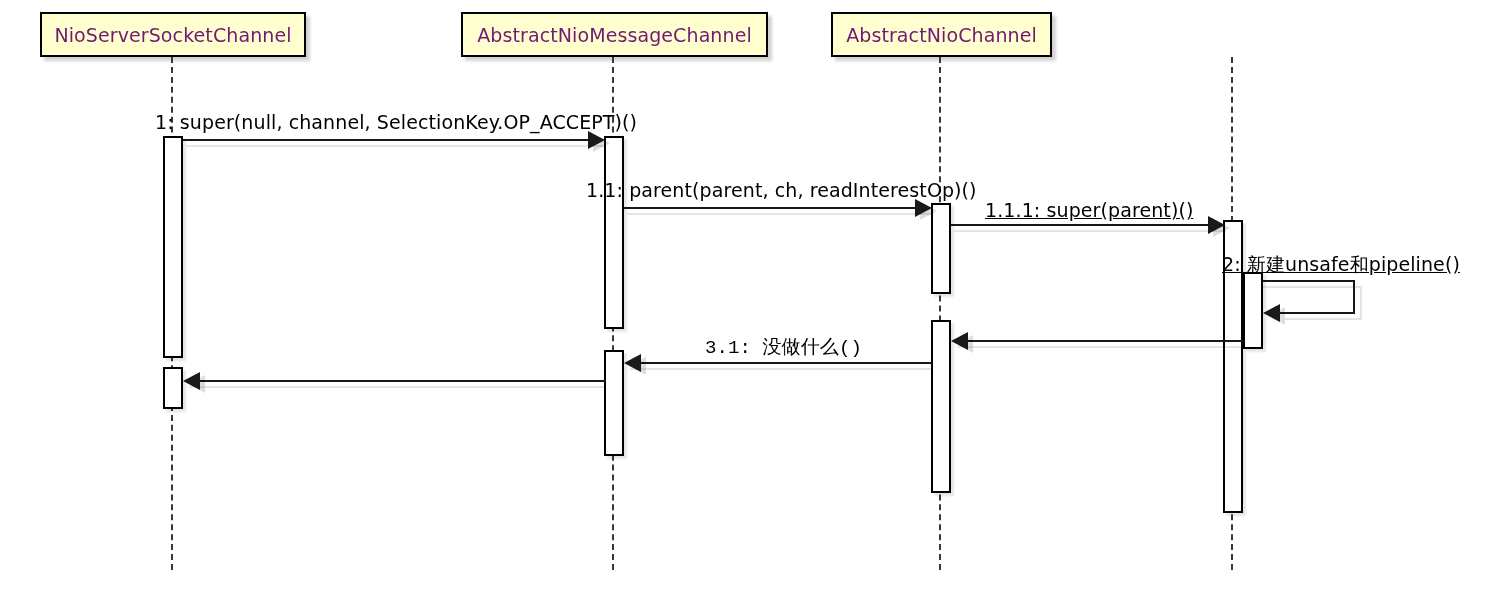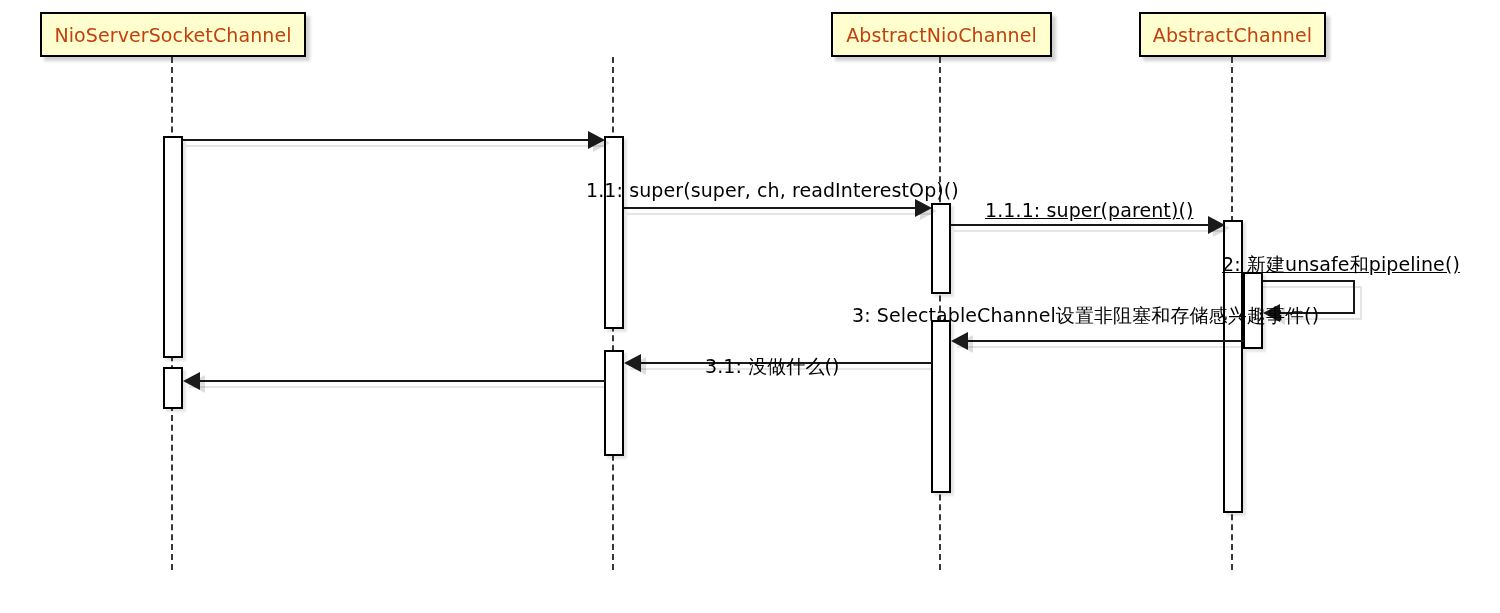--- a/index.html
+++ b/index.html
@@ -18,21 +18,21 @@
   
   .participant {
     position: absolute;
     box-sizing: border-box;
     background: #FEFECE;
     border: 2px solid #000000;
     box-shadow: 4px 4px 3px rgba(0,0,0,0.18);
     display: flex;
     align-items: center;
     justify-content: center;
-    color: #c2410c;
+    color: #701a75;
     font-size: 19px;
     letter-spacing: 0.1px;
     white-space: nowrap;
   }
   
   .lifeline {
     position: absolute;
     width: 0;
     border-left: 2px dashed #383838;
   }
@@ -97,25 +97,25 @@
   }
 </style>
 </head>
 <body>
 
 <div id="canvas">
 
   <div class="participant" style="left:40px; top:12px; width:266px; height:45px;">
     <span>NioServerSocketChannel</span>
   </div>
+  <div class="participant" style="left:461px; top:12px; width:307px; height:45px;">
+    <span>AbstractNioMessageChannel</span>
+  </div>
   <div class="participant" style="left:831px; top:12px; width:221px; height:45px;align-items:center;">
     <span>AbstractNioChannel</span>
-  </div>
-  <div class="participant" style="left:1139px; top:12px; width:187px; height:45px;">
-    <span>AbstractChannel</span>
   </div>
 
   <div class="lifeline" style="left:171px; top:57px; height:513px;"></div>
   <div class="lifeline" style="left:612px; top:57px; height:513px;"></div>
   <div class="lifeline" style="left:939px; top:57px; height:513px;"></div>
   <div class="lifeline" style="left:1231px; top:57px; height:513px;"></div>
 
   <div class="activation" style="left:163px; top:136px; width:20px; height:222px;"></div>
   <div class="activation" style="left:163px; top:367px; width:20px; height:42px;"></div>
 
@@ -124,26 +124,27 @@
 
   <div class="activation" style="left:931px; top:203px; width:20px; height:91px;"></div>
   <div class="activation" style="left:931px; top:320px; width:20px; height:173px;"></div>
 
   <div class="activation" style="left:1223px; top:220px; width:20px; height:293px;"></div>
 
   <div class="msg-line shadow" style="left:186px; top:145px; width:420px;"></div>
   <div class="msg-line" style="left:183px; top:139px; width:415px;"></div>
   <div class="arrow-shadow-r" style="left:593px; top:134px;"></div>
   <div class="arrow-r" style="left:588px; top:131px;"></div>
+  <div class="msg-label" style="left:155px; top:111px;">1: super(null, channel, SelectionKey.OP_ACCEPT)()</div>
 
   <div class="msg-line shadow" style="left:627px; top:213px; width:306px;"></div>
   <div class="msg-line" style="left:624px; top:207px; width:301px;"></div>
   <div class="arrow-shadow-r" style="left:920px; top:202px;"></div>
   <div class="arrow-r" style="left:915px; top:199px;"></div>
-  <div class="msg-label" style="left:586px; top:179px;">1.1: super(super, ch, readInterestOp)()</div>
+  <div class="msg-label" style="left:586px; top:179px;">1.1: parent(parent, ch, readInterestOp)()</div>
 
   <div class="msg-line shadow" style="left:954px; top:230px; width:272px;"></div>
   <div class="msg-line" style="left:951px; top:224px; width:267px;"></div>
   <div class="arrow-shadow-r" style="left:1213px; top:219px;"></div>
   <div class="arrow-r" style="left:1208px; top:216px;"></div>
   <div class="msg-label" style="left:985px; top:199px;text-decoration:underline;">1.1.1: super(parent)()</div>
 
   <div class="selfloop-seg" style="left:1248px; top:286px; width:112px; height:0; border-top:2px solid rgba(0,0,0,0.10);"></div>
   <div class="selfloop-seg" style="left:1360px; top:286px; width:0; height:32px; border-left:2px solid rgba(0,0,0,0.10);"></div>
   <div class="selfloop-seg" style="left:1285px; top:318px; width:77px; height:0; border-top:2px solid rgba(0,0,0,0.10);"></div>
@@ -155,26 +156,25 @@
   <div class="arrow-l" style="left:1263px; top:304px;"></div>
 
   <div class="activation" style="left:1243px; top:272px; width:20px; height:77px;"></div>
 
   <div class="msg-label" style="left:1222px; top:252px;text-decoration:underline;">2: 新建unsafe和pipeline()</div>
 
   <div class="msg-line shadow" style="left:957px; top:346px; width:287px;"></div>
   <div class="msg-line" style="left:954px; top:340px; width:290px;"></div>
   <div class="arrow-shadow-l" style="left:956px; top:335px;"></div>
   <div class="arrow-l" style="left:951px; top:332px;"></div>
-  <div class="msg-label" style="left:852px; top:303px;">3: SelectableChannel设置非阻塞和存储感兴趣事件()</div>
 
   <div class="msg-line shadow" style="left:630px; top:368px; width:302px;"></div>
   <div class="msg-line" style="left:627px; top:362px; width:305px;"></div>
   <div class="arrow-shadow-l" style="left:629px; top:357px;"></div>
   <div class="arrow-l" style="left:624px; top:354px;"></div>
-  <div class="msg-label" style="left:705px; top:354px;">3.1: 没做什么()</div>
+  <div class="msg-label" style="left:705px; top:334px;font-family:Liberation Mono, monospace;">3.1: 没做什么()</div>
 
   <div class="msg-line shadow" style="left:189px; top:386px; width:417px;"></div>
   <div class="msg-line" style="left:186px; top:380px; width:420px;"></div>
   <div class="arrow-shadow-l" style="left:188px; top:375px;"></div>
   <div class="arrow-l" style="left:183px; top:372px;"></div>
 
 </div>
 
 </body></html>

